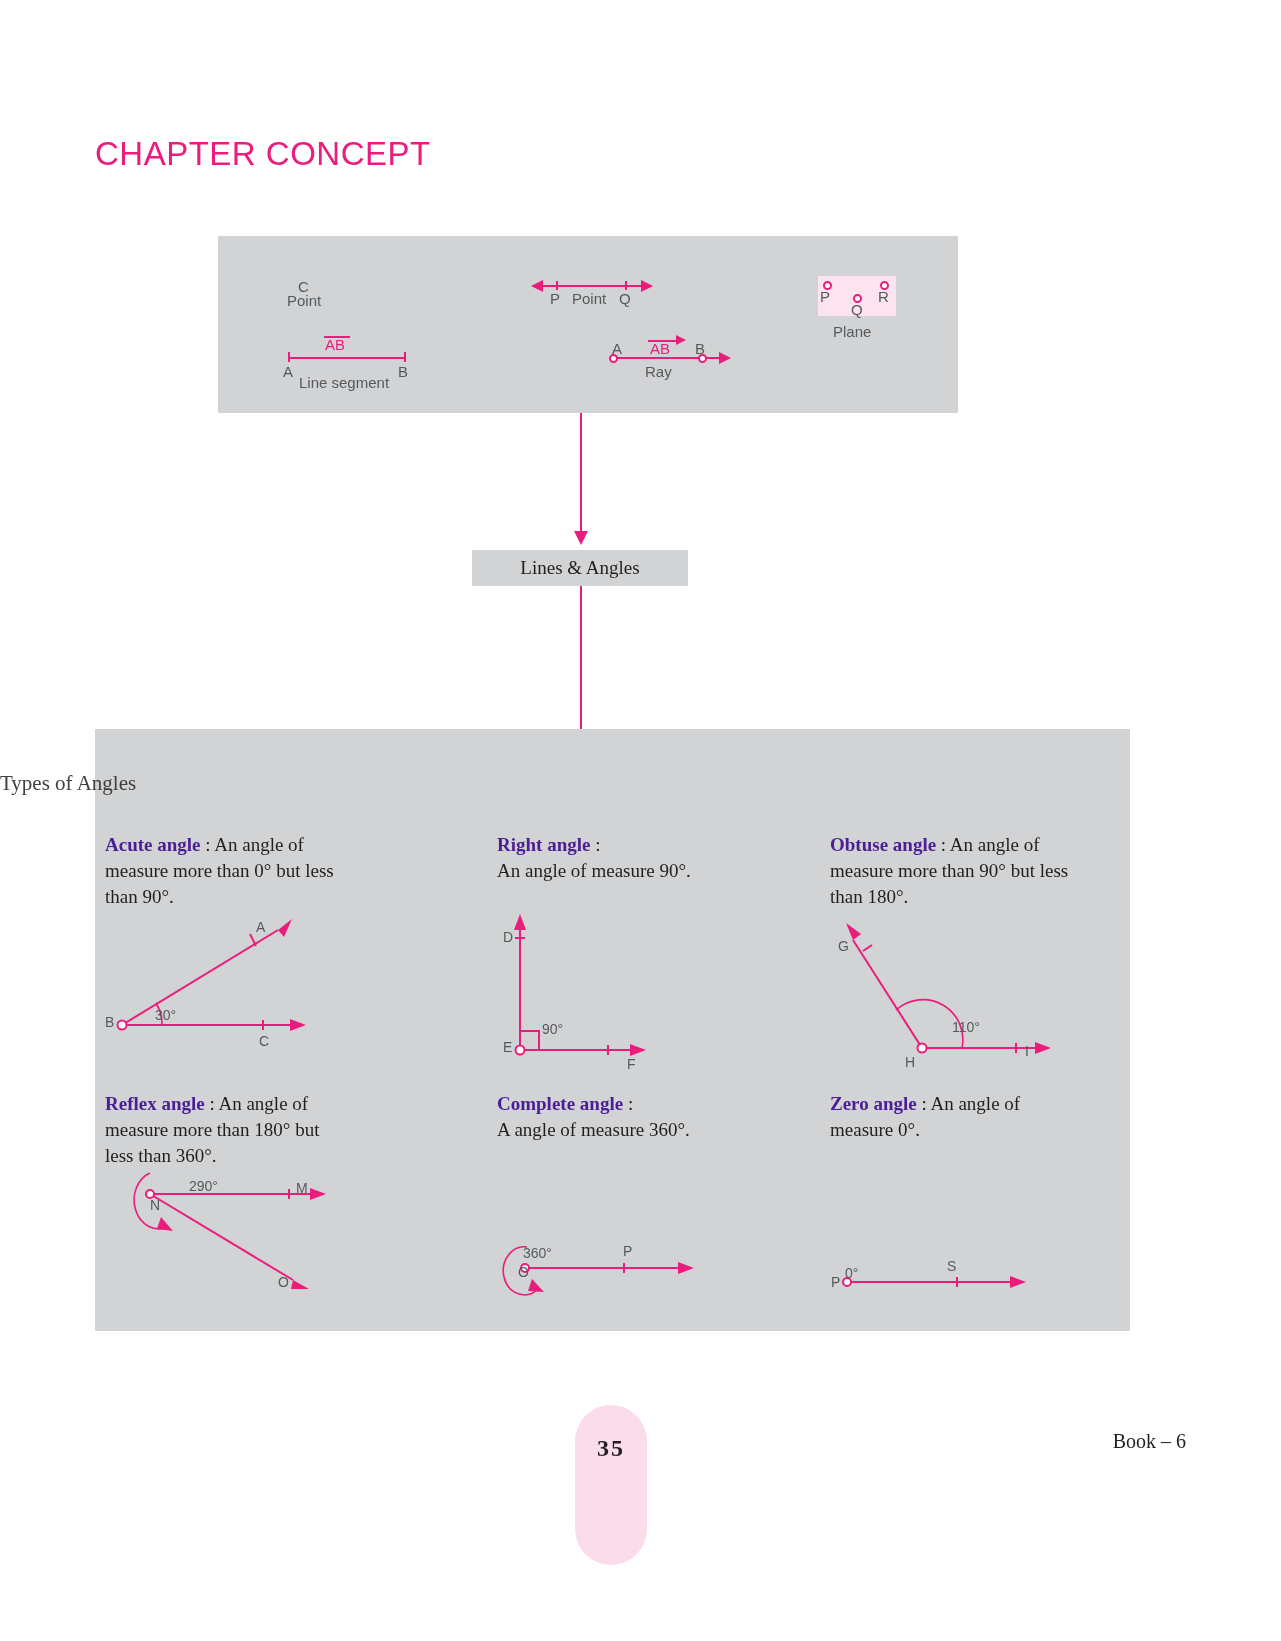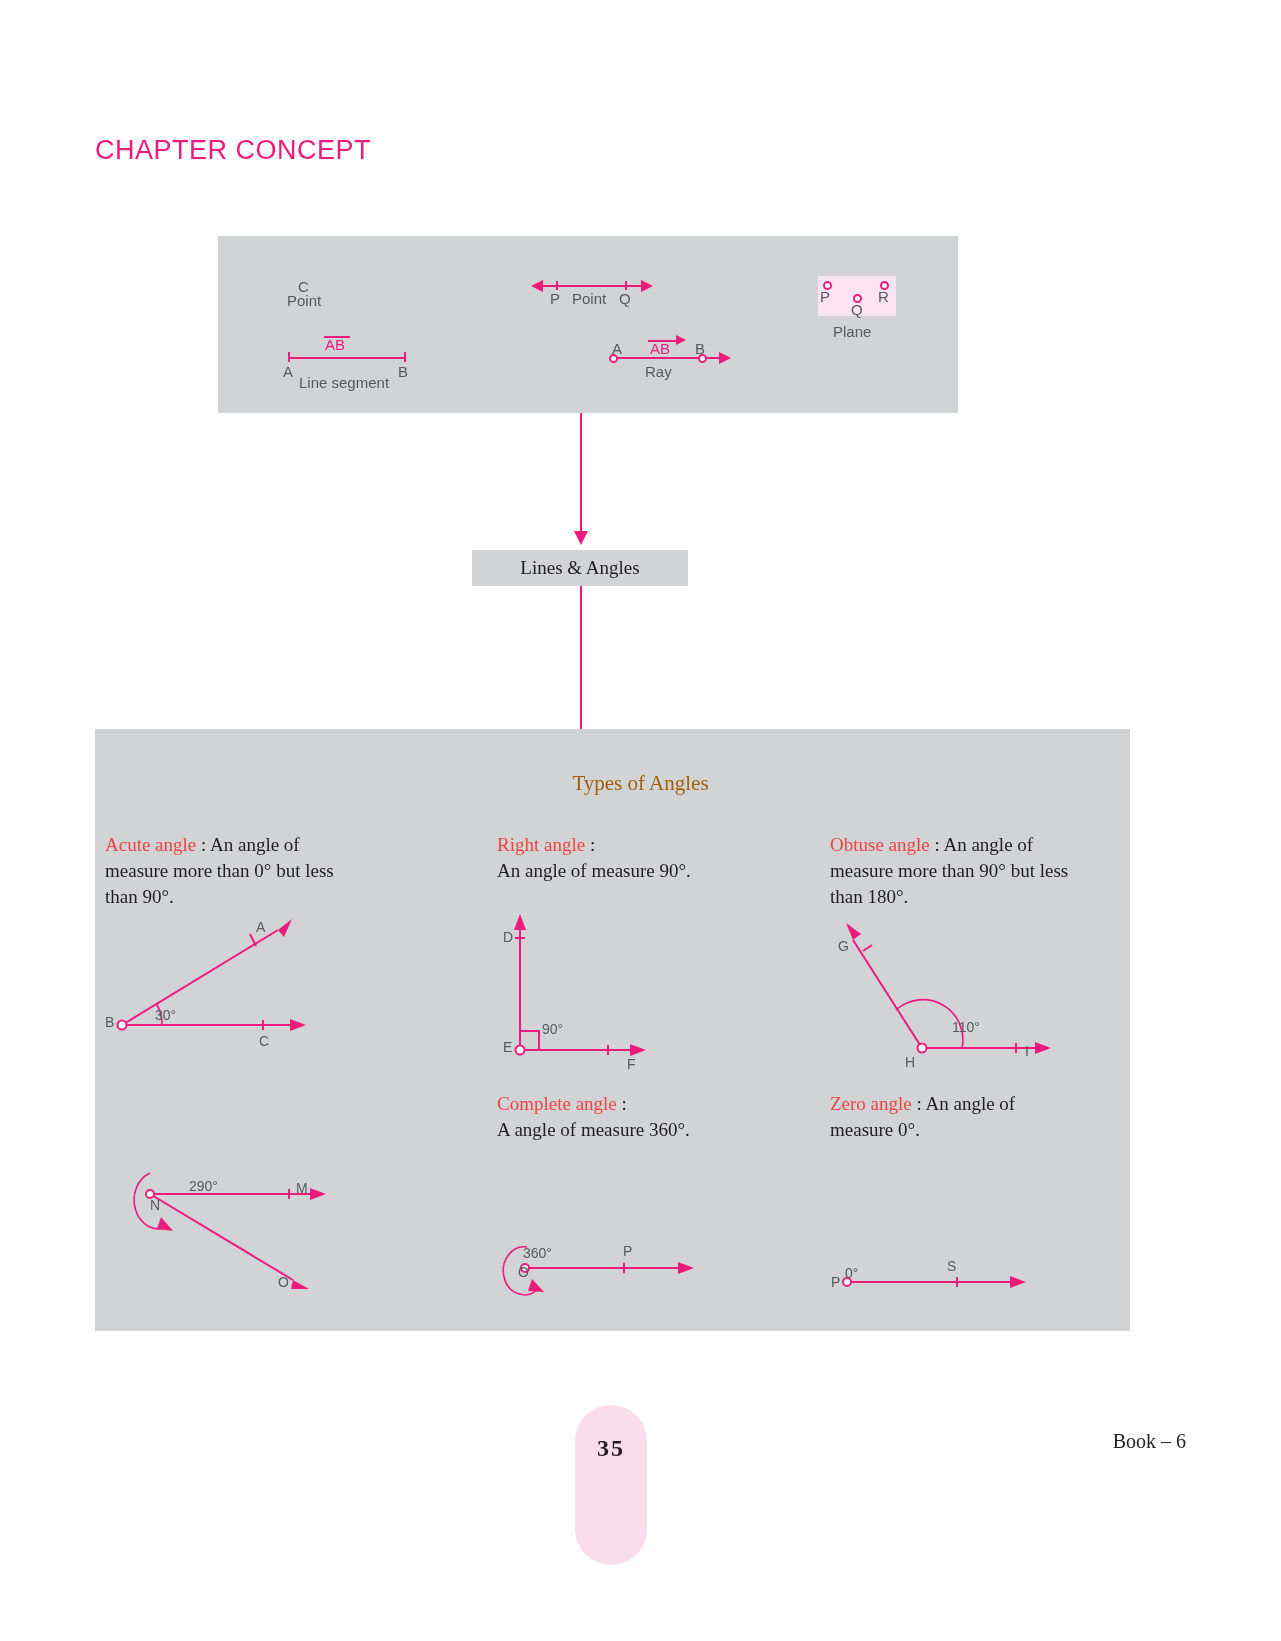--- a/index.html
+++ b/index.html
@@ -6,21 +6,21 @@
   body{
     width:1281px;height:1641px;position:relative;background:#ffffff;
     font-family:"Liberation Sans", sans-serif;overflow:hidden;
   }
   .page{position:absolute;inset:0;}
 
   
   .chapter-title{
     position:absolute;left:95px;top:135px;
     font-family:"Liberation Sans", sans-serif;
-    font-size:27px;letter-spacing:.5px;color:#ec1c7d;
+    font-size:33px;letter-spacing:.5px;color:#ec1c7d;
   }
 
   
   .gray-box{position:absolute;background:#d1d3d4;}
   .top-box{left:218px;top:236px;width:740px;height:177px;}
   .mid-box{left:472px;top:550px;width:216px;height:36px;
     display:flex;align-items:center;justify-content:center;}
   .mid-box-label{font-family:"Liberation Serif", serif;font-size:19px;color:#231f20;}
   .types-box{left:95px;top:729px;width:1035px;height:602px;}
 
@@ -52,26 +52,26 @@
        border-left:12px solid #ec1c7d;}
   .arrow-l{position:absolute;width:0;height:0;
        border-top:6px solid transparent;border-bottom:6px solid transparent;
        border-right:12px solid #ec1c7d;}
   .overline{position:absolute;background:#ec1c7d;height:2px;}
 
   .plane-rect{position:absolute;background:#fbe3ef;}
 
   
   .types-heading{
-    position:absolute;left:0;right:0;top:771px;text-align:center;
-    font-family:"Liberation Serif", serif;font-size:21px;color:#a16207;
+    position:absolute;left:0;right:0;top:771px;
+    font-family:"Liberation Serif", serif;font-size:21px;color:#404040;
   }
   .def{position:absolute;font-family:"Liberation Serif", serif;
        font-size:19px;line-height:26px;color:#231f20;}
-  .def .term{color:#ef4444;}
+  .def .term{color:#4c1d95;font-weight:bold;}
 
   .figlbl{position:absolute;font-family:"Liberation Sans", sans-serif;
        font-size:14px;color:#58595b;white-space:nowrap;}
 
   
   .page-pill{
     position:absolute;left:575px;top:1405px;width:72px;height:160px;
     background:#fbdceb;border-radius:36px 36px 36px 36px;
   }
   .page-num{
@@ -195,20 +195,23 @@
     <polygon points="23,35 16,18 31,29" fill="#ec1c7d"></polygon>
     <line x1="33" y1="46" x2="42" y2="40" stroke="#ec1c7d" stroke-width="2"></line>
     <path d="M 132 143 A 40 40 0 0 0 66 105" fill="none" stroke="#ec1c7d" stroke-width="1.6"></path>
     <circle cx="92" cy="143" r="4.5" fill="#fff" stroke="#ec1c7d" stroke-width="2"></circle>
   </svg>
   <div class="figlbl" style="left:838px;top:938px;">G</div>
   <div class="figlbl" style="left:905px;top:1054px;">H</div>
   <div class="figlbl" style="left:928px;top:1019px;margin-left:24px;">110°</div>
   <div class="figlbl" style="left:1025px;top:1043px;">I</div>
 
+  <div class="def" style="left:105px;top:1091px;width:245px;">
+    <span class="term">Reflex angle</span><span> : </span><span>An angle of measure more than 180° but less than 360°.</span>
+  </div>
   <svg style="position:absolute;left:125px;top:1165px;width:250px;height:135px;">
     <line x1="25" y1="29" x2="185" y2="29" stroke="#ec1c7d" stroke-width="2"></line>
     <polygon points="185,23 201,29 185,35" fill="#ec1c7d"></polygon>
     <line x1="164" y1="24" x2="164" y2="34" stroke="#ec1c7d" stroke-width="2"></line>
     <line x1="25" y1="29" x2="168" y2="115" stroke="#ec1c7d" stroke-width="2"></line>
     <polygon points="168,115 184,124 166,124" fill="#ec1c7d"></polygon>
     <path d="M 25 8 A 22 26 0 1 0 42 62" fill="none" stroke="#ec1c7d" stroke-width="1.6"></path>
     <polygon points="36,52 48,66 32,64" fill="#ec1c7d"></polygon>
     <circle cx="25" cy="29" r="4" fill="#fff" stroke="#ec1c7d" stroke-width="2"></circle>
   </svg>

